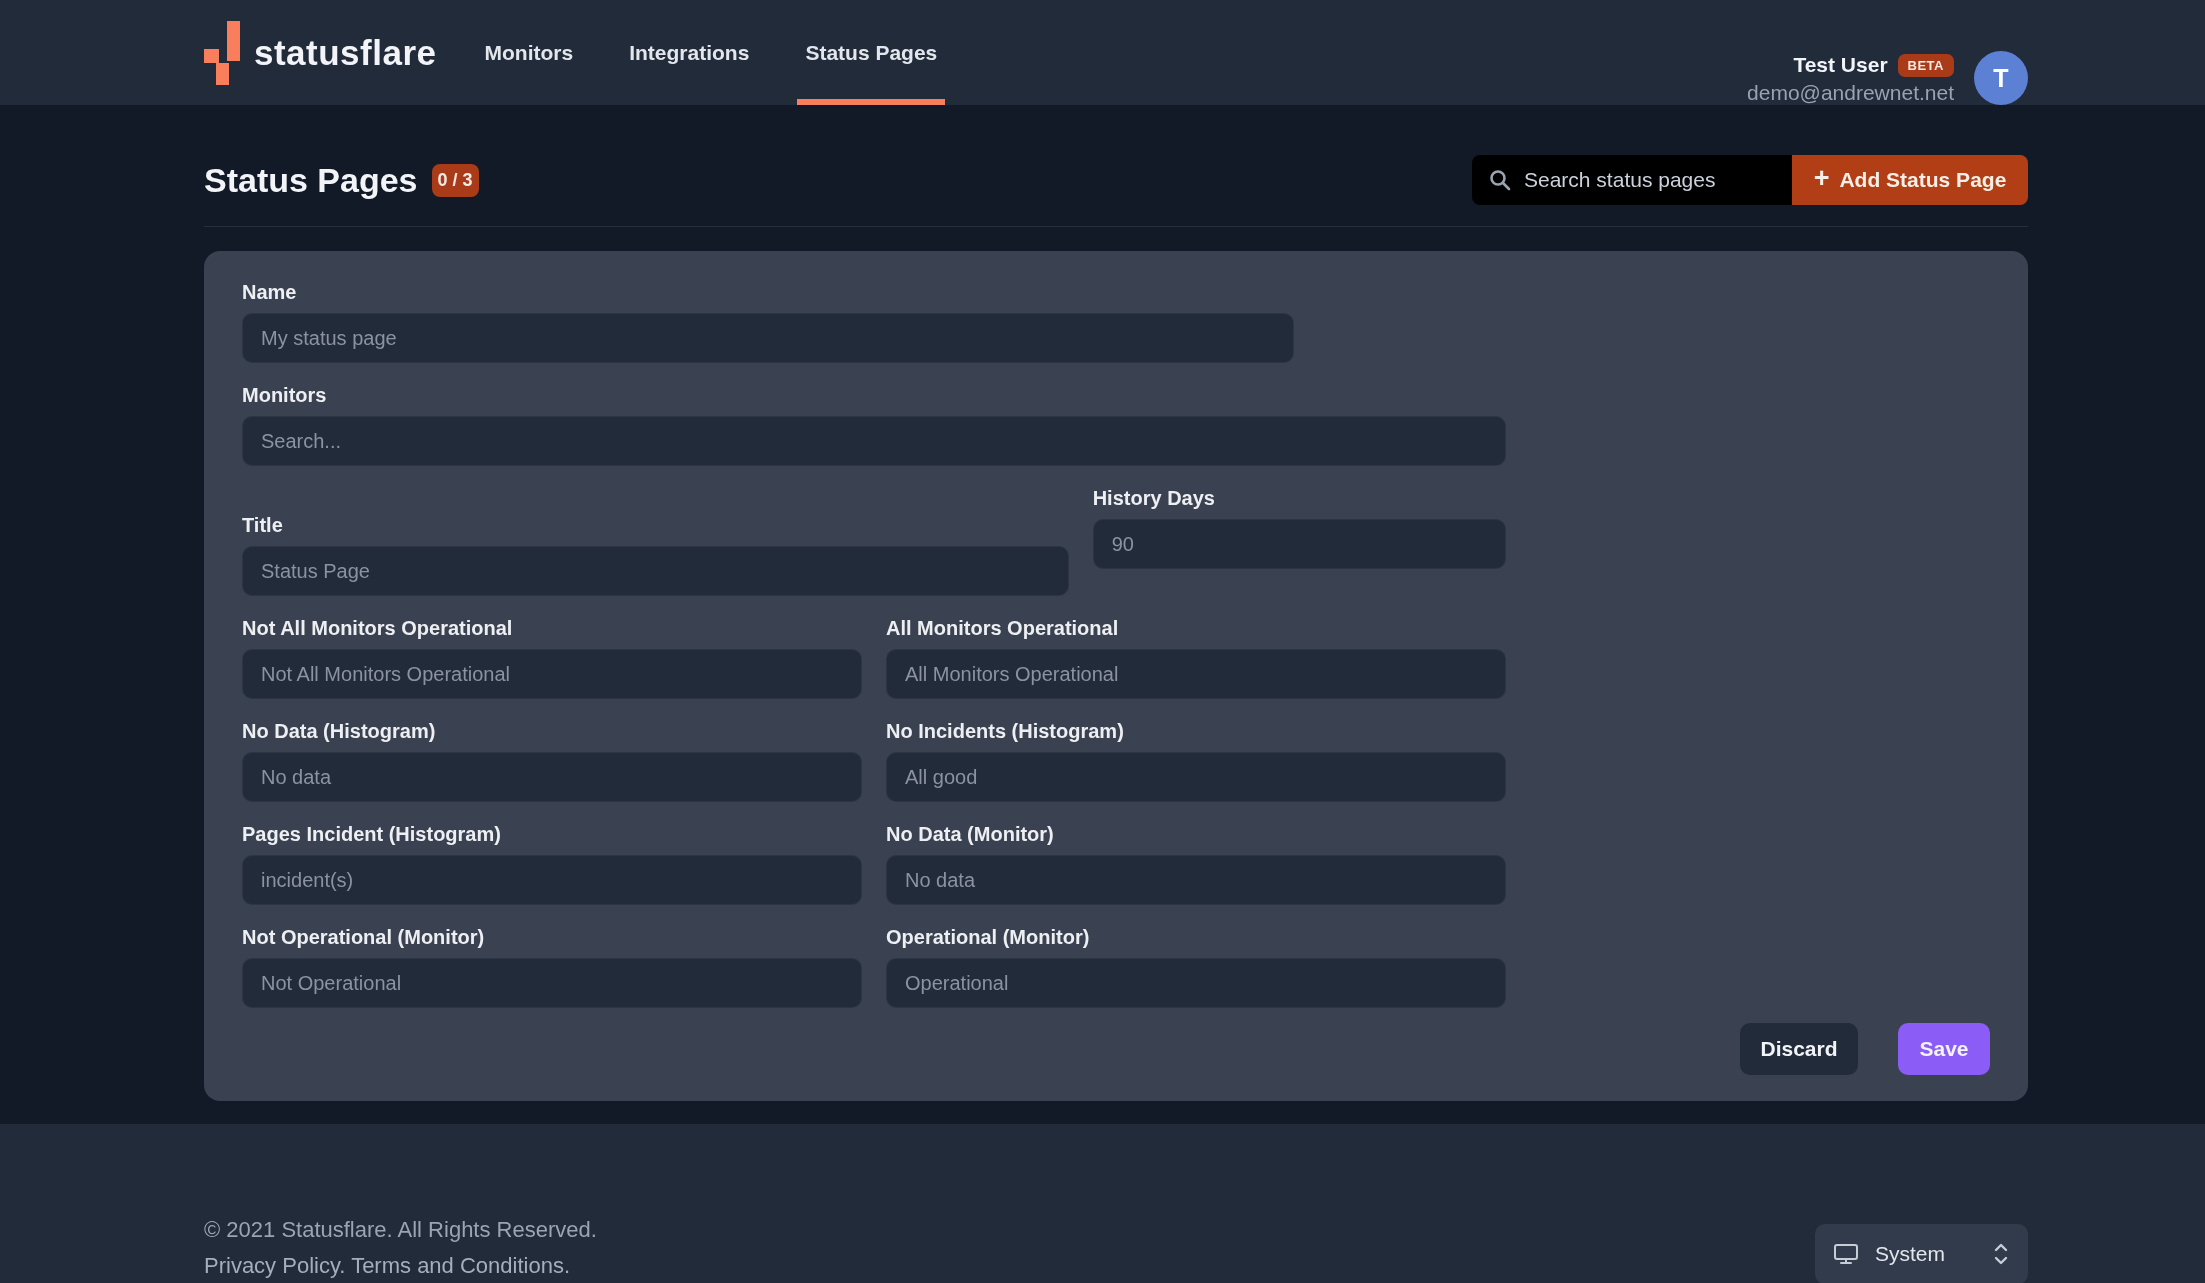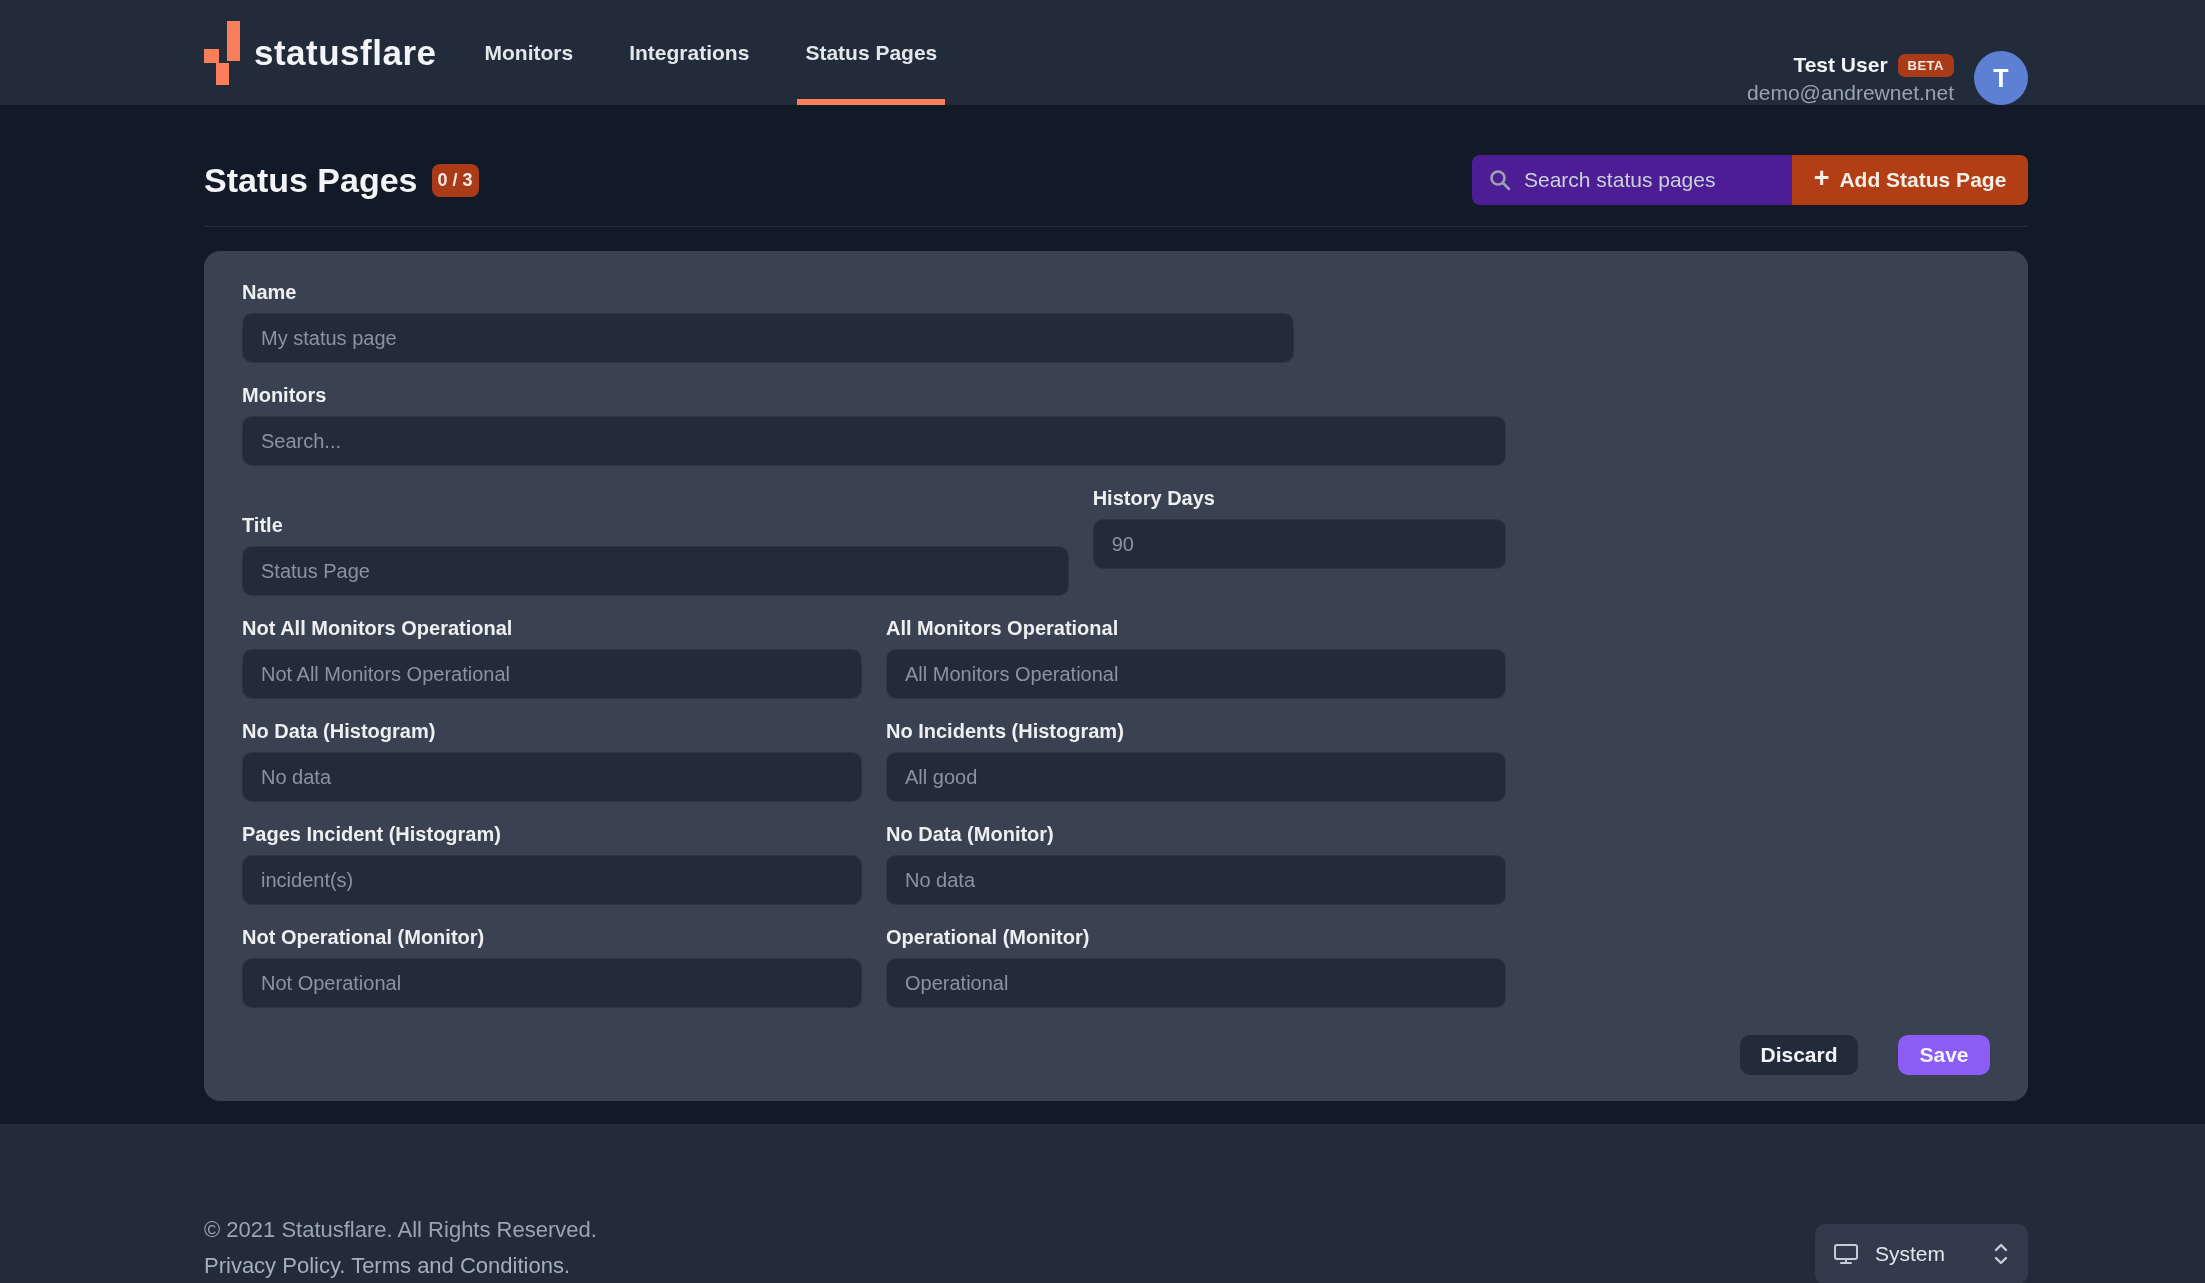--- a/index.html
+++ b/index.html
@@ -58,21 +58,21 @@
   .page-header { display: flex; align-items: center; justify-content: space-between; height: 50px; }
   .title-wrap { display: flex; align-items: center; gap: 14px; }
   .page-title { font-size: 34px; font-weight: 700; color: #F2F4F7; }
   .count-badge {
     background: #A93B19; color: #F5EAE3; font-size: 18px; font-weight: 700;
     padding: 6px 6px; border-radius: 8px;
   }
   .header-actions { display: flex; align-items: stretch; height: 50px; }
   .searchbox {
     display: flex; align-items: center; gap: 12px;
-    background: #4c1d95; border-radius: 8px 0 0 8px;
+    background: #000000; border-radius: 8px 0 0 8px;
     width: 320px; padding: 0 16px;
   }
   .searchbox svg { flex: 0 0 auto; }
   .searchbox input {
     background: transparent; border: none; outline: none;
     color: #E3E7EC; font-size: 21px; width: 100%;
     font-family: "Liberation Sans", sans-serif;
   }
   .searchbox input::placeholder { color: #CBD2DB; opacity: 1; }
   .add-btn {
@@ -112,21 +112,21 @@
     font-family: "Liberation Sans", sans-serif;
   }
   .field input::placeholder { color: #8B93A2; opacity: 1; }
   .card-actions {
     position: absolute; right: 38px; bottom: 26px;
     display: flex; gap: 20px;
   }
   .btn {
     border: none; border-radius: 10px; cursor: pointer;
     font-size: 21px; font-weight: 700; color: #F2F4F7;
-    height: 40px; display: flex; align-items: center; justify-content: center;
+    height: 52px; display: flex; align-items: center; justify-content: center;
     font-family: "Liberation Sans", sans-serif;
   }
   .btn-discard { background: #222B3A; width: 118px; }
   .btn-save { background: #8b5cf6; width: 92px; margin-left: 20px; }
 
   
   .footer {
     height: 160px; background: #212B3A;
     display: flex; justify-content: space-between; align-items: flex-end;
     padding: 58px 177px 0 204px;

